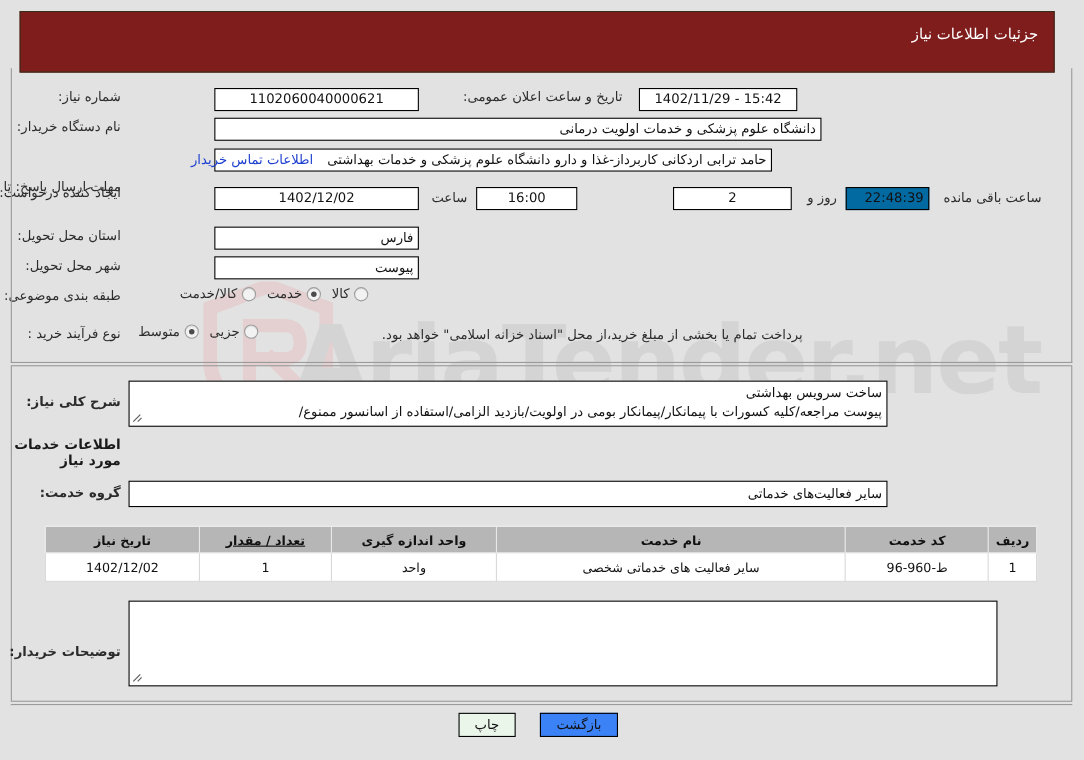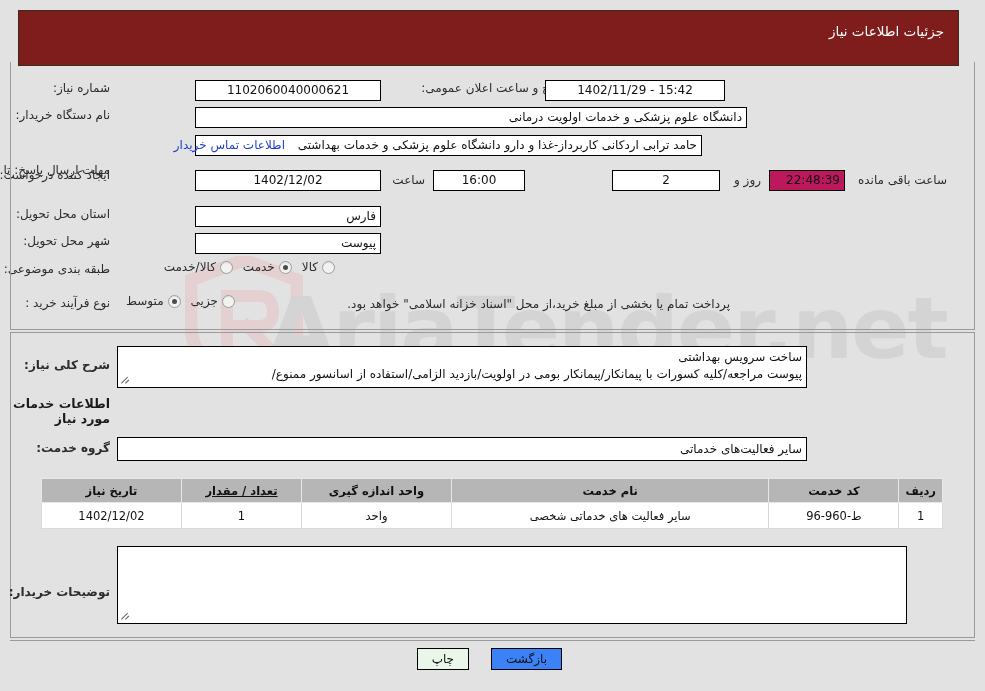--- a/index.html
+++ b/index.html
@@ -56,21 +56,21 @@
   .lbl{ color:#2c2c2c; font-size:12px; white-space:nowrap; }
   .lbl.bold{ font-weight:bold; }
 
   .fld{
     background:#ffffff; border:1px solid #000000;
     height:21px; line-height:19px;
     padding:0 4px; font-size:12px; color:#111;
     text-align:center; overflow:hidden; white-space:nowrap;
   }
   .fld.rtltxt{ text-align:right; }
-  .fld.yellow{ background:#be185d;padding-left:23px; }
+  .fld.yellow{ background:#0369a1;padding-left:23px; }
 
   .link{ color:#1d3fcf; font-size:12px; text-decoration:none; cursor:pointer; white-space:nowrap;}
 
   
   .radio{
     display:inline-block; width:13px; height:13px; border-radius:50%;
     border:1px solid #9d9d9d; background:#f2f2f2; position:relative;
     vertical-align:middle;
     box-shadow: inset 0 1px 1px rgba(0,0,0,.08);
   }
@@ -144,21 +144,21 @@
 <div id="panel"></div>
 
 <div class="row" style="right:875px; top:81px;">
   <span class="lbl">شماره نیاز:</span>
 </div>
 <div class="fld" style="position:absolute; right:604px; top:80px; width:186px; z-index:3;">1102060040000621</div>
 
 <div class="row" style="right:419px; top:81px;">
   <span class="lbl">تاریخ و ساعت اعلان عمومی:</span>
 </div>
-<div class="fld" style="position:absolute; right:260px; top:80px; width:180px; z-index:3;">15:42 - 1402/11/29</div>
+<div class="fld" style="position:absolute; right:260px; top:80px; width:144px; z-index:3;">15:42 - 1402/11/29</div>
 
 <div class="row" style="right:875px; top:108px;">
   <span class="lbl">نام دستگاه خریدار:</span>
 </div>
 <div class="fld rtltxt" style="position:absolute; right:238px; top:107px; width:552px; z-index:3;">دانشگاه علوم پزشکی و خدمات اولویت درمانی</div>
 
 <div class="row" style="right:875px; top:136px;margin-top:32px;">
   <span class="lbl">ایجاد کننده درخواست:</span>
 </div>
 <div class="fld rtltxt" style="position:absolute; right:283px; top:135px; width:507px; z-index:3;">حامد ترابی اردکانی کاربرداز-غذا و دارو دانشگاه علوم پزشکی و خدمات بهداشتی</div>

